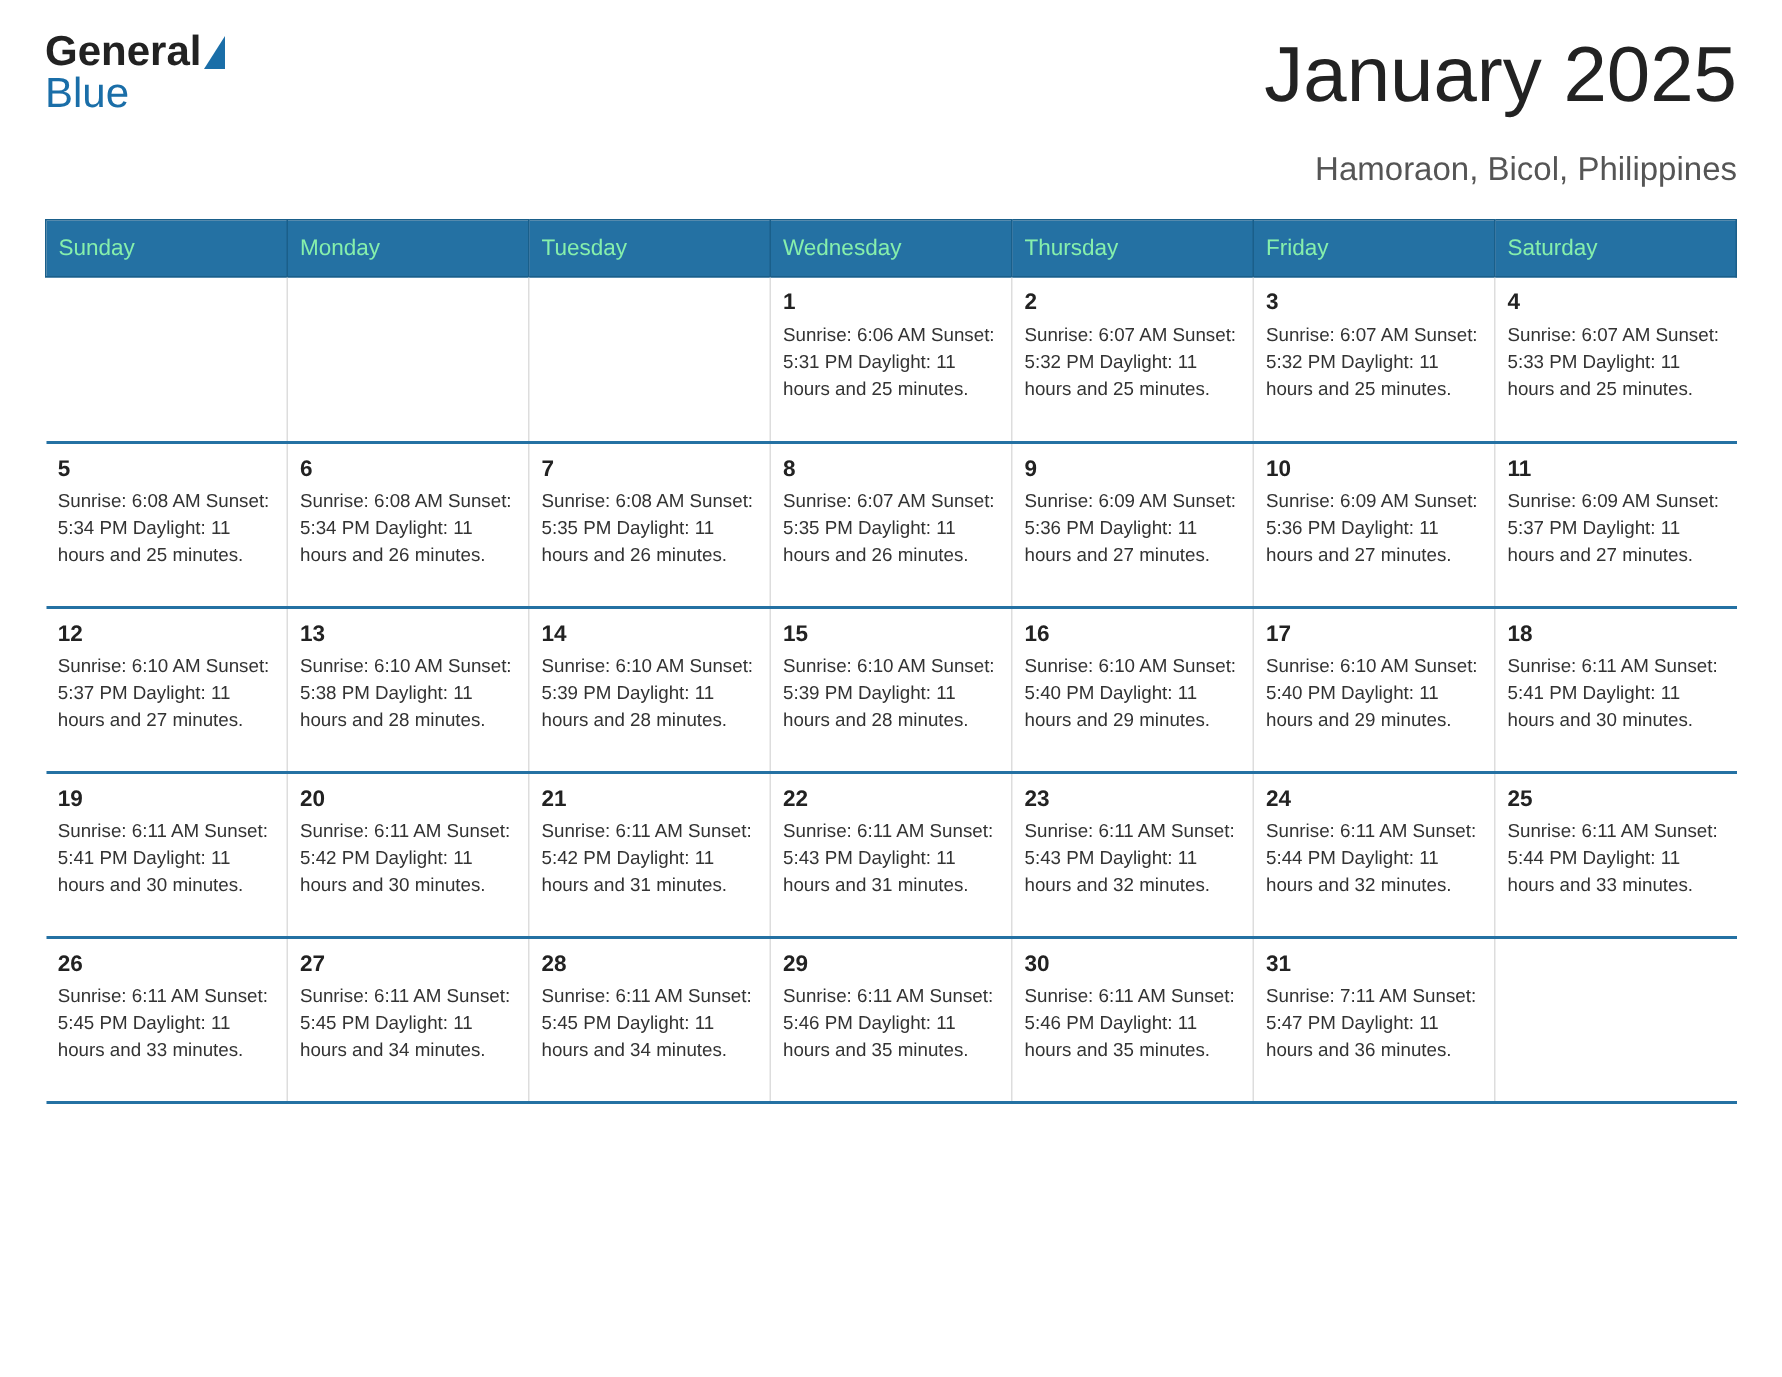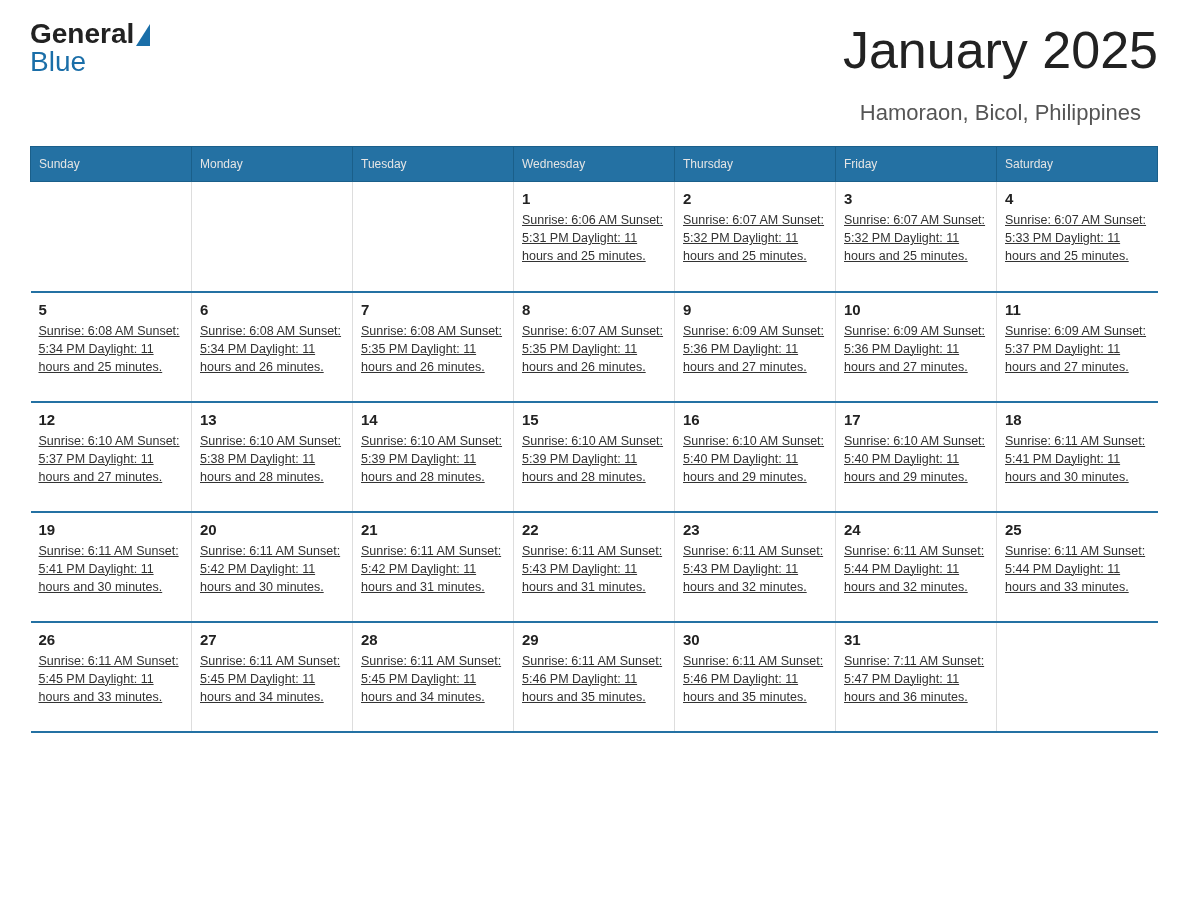--- a/index.html
+++ b/index.html
@@ -44,43 +44,43 @@
     }
     .logo-block {
       display: flex;
       flex-direction: column;
     }
     .logo-row1 {
       display: flex;
       align-items: flex-end;
     }
     .title-block {
-      text-align: center;
+      text-align: right;
     }
     .calendar-title {
       font-size: 52px;
       font-weight: normal;
       color: #222;
     }
     .calendar-subtitle {
       font-size: 22px;
       color: #555;
       margin-top: 20px;
     }
     table {
       width: 100%;
       border-collapse: collapse;
       table-layout: fixed;
     }
     thead tr {
       background-color: #2471a3;
     }
     thead th {
-      color: #e5e5e5;
-      font-size: 12px;
+      color: #86efac;
+      font-size: 15px;
       font-weight: normal;
       padding: 10px 8px;
       text-align: left;
       border: 1px solid #1a5f8a;
     }
     tbody tr {
       border-bottom: 2px solid #2471a3;
     }
     tbody td {
       vertical-align: top;
@@ -97,21 +97,20 @@
       font-size: 15px;
       font-weight: bold;
       color: #222;
       display: block;
       margin-bottom: 4px;
     }
     .day-info {
       font-size: 12.5px;
       color: #333;
       line-height: 1.45;
-      text-decoration: underline;
     }
     tbody tr:last-child {
       border-bottom: 2px solid #2471a3;
     }
   </style>
 </head>
 <body>
 
 <div class="header">
   <div class="logo">

